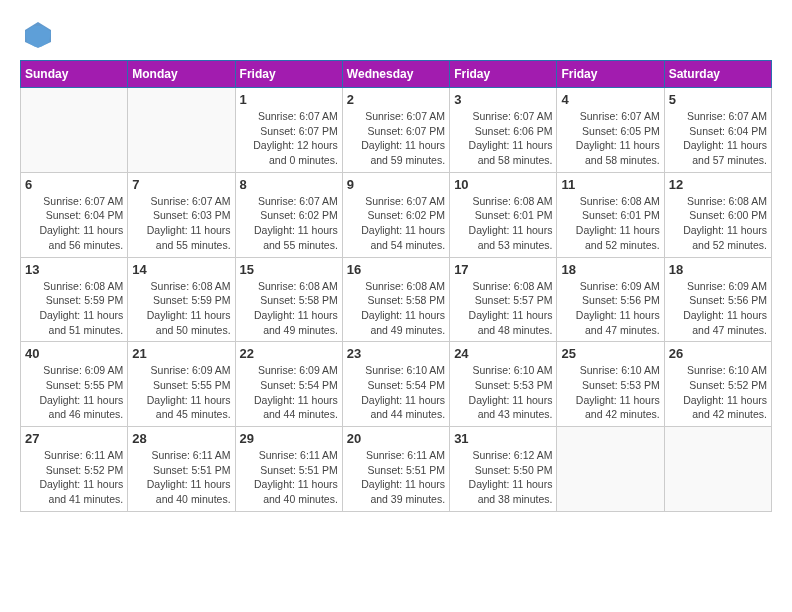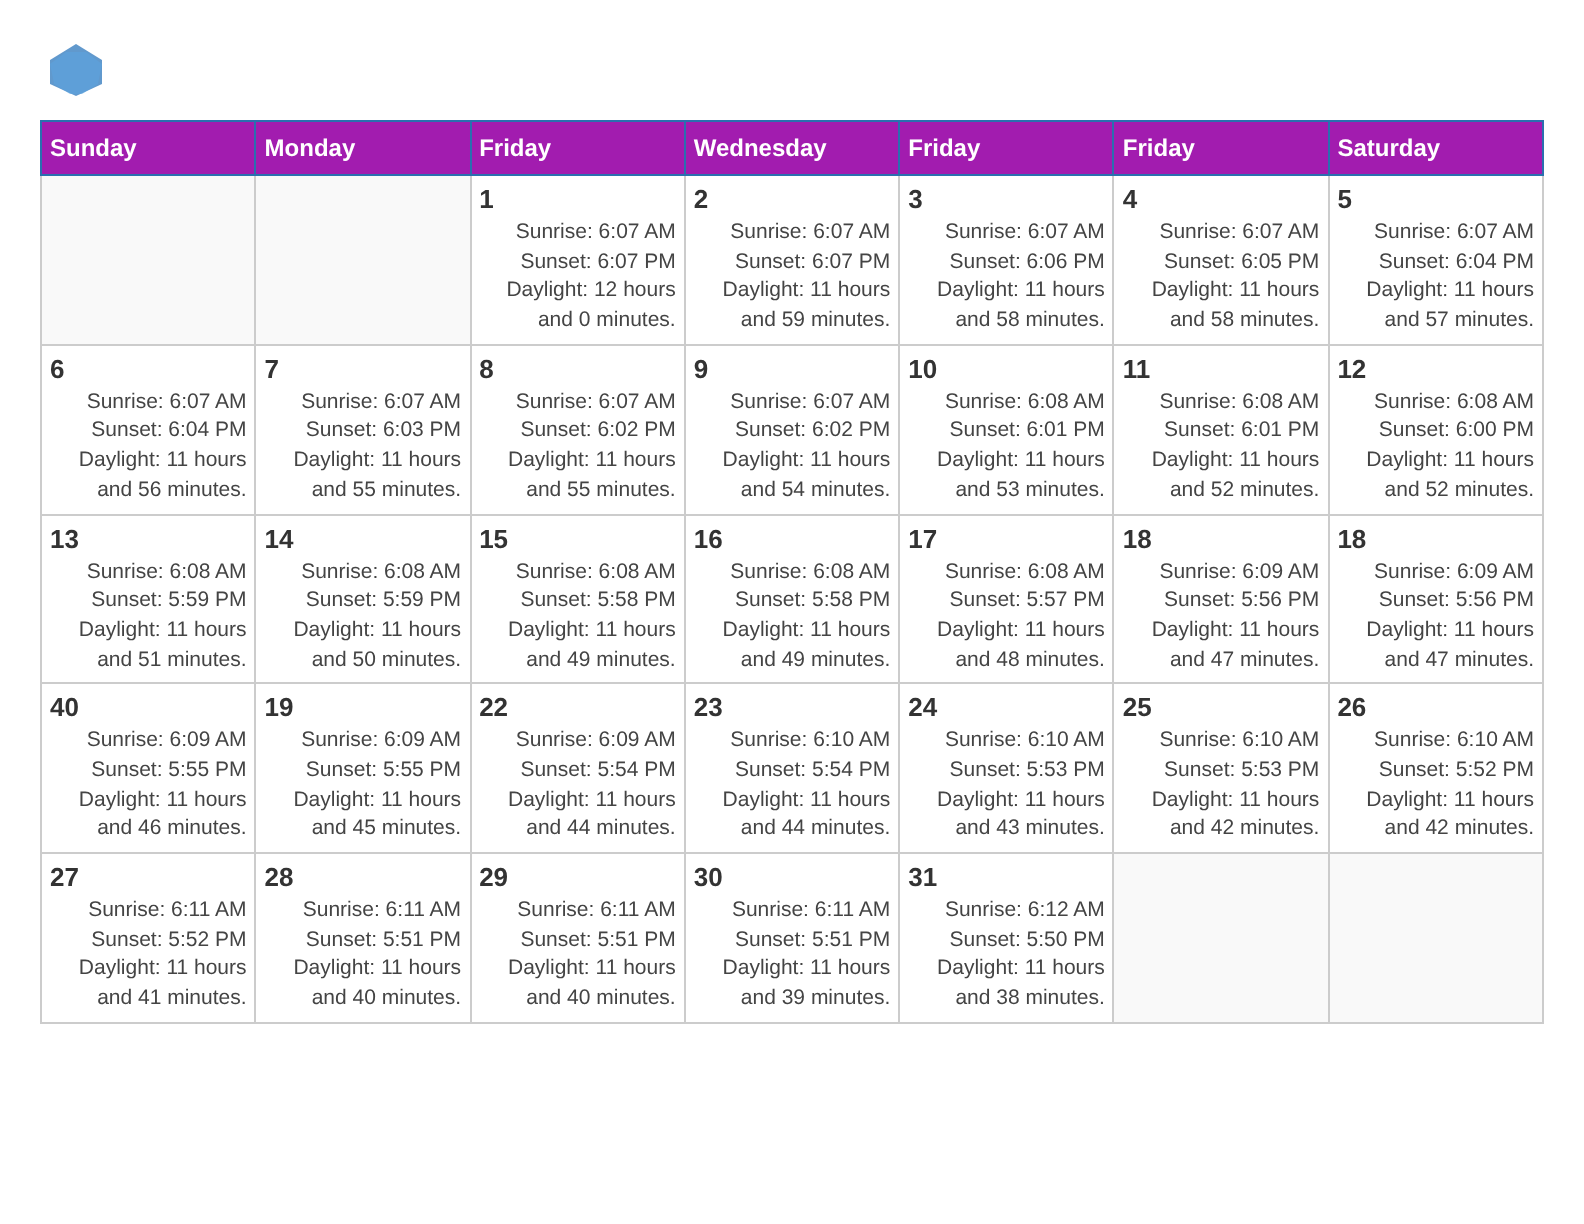--- a/index.html
+++ b/index.html
@@ -263,21 +263,21 @@
       </tr>
       <tr>
         <td>
           <span class="day-num">40</span>
           <div class="day-info" style="white-space: pre-line;">Sunrise: 6:09 AM
 Sunset: 5:55 PM
 Daylight: 11 hours
 and 46 minutes.</div>
         </td>
         <td>
-          <span class="day-num">19</span>
+          <span class="day-num">21</span>
           <div class="day-info" style="white-space: pre-line;">Sunrise: 6:09 AM
 Sunset: 5:55 PM
 Daylight: 11 hours
 and 45 minutes.</div>
         </td>
         <td>
           <span class="day-num">22</span>
           <div class="day-info" style="white-space: pre-line;">Sunrise: 6:09 AM
 Sunset: 5:54 PM
 Daylight: 11 hours
@@ -328,21 +328,21 @@
 and 40 minutes.</div>
         </td>
         <td>
           <span class="day-num">29</span>
           <div class="day-info" style="white-space: pre-line;">Sunrise: 6:11 AM
 Sunset: 5:51 PM
 Daylight: 11 hours
 and 40 minutes.</div>
         </td>
         <td>
-          <span class="day-num">30</span>
+          <span class="day-num">20</span>
           <div class="day-info" style="white-space: pre-line;">Sunrise: 6:11 AM
 Sunset: 5:51 PM
 Daylight: 11 hours
 and 39 minutes.</div>
         </td>
         <td>
           <span class="day-num">31</span>
           <div class="day-info" style="white-space: pre-line;">Sunrise: 6:12 AM
 Sunset: 5:50 PM
 Daylight: 11 hours

